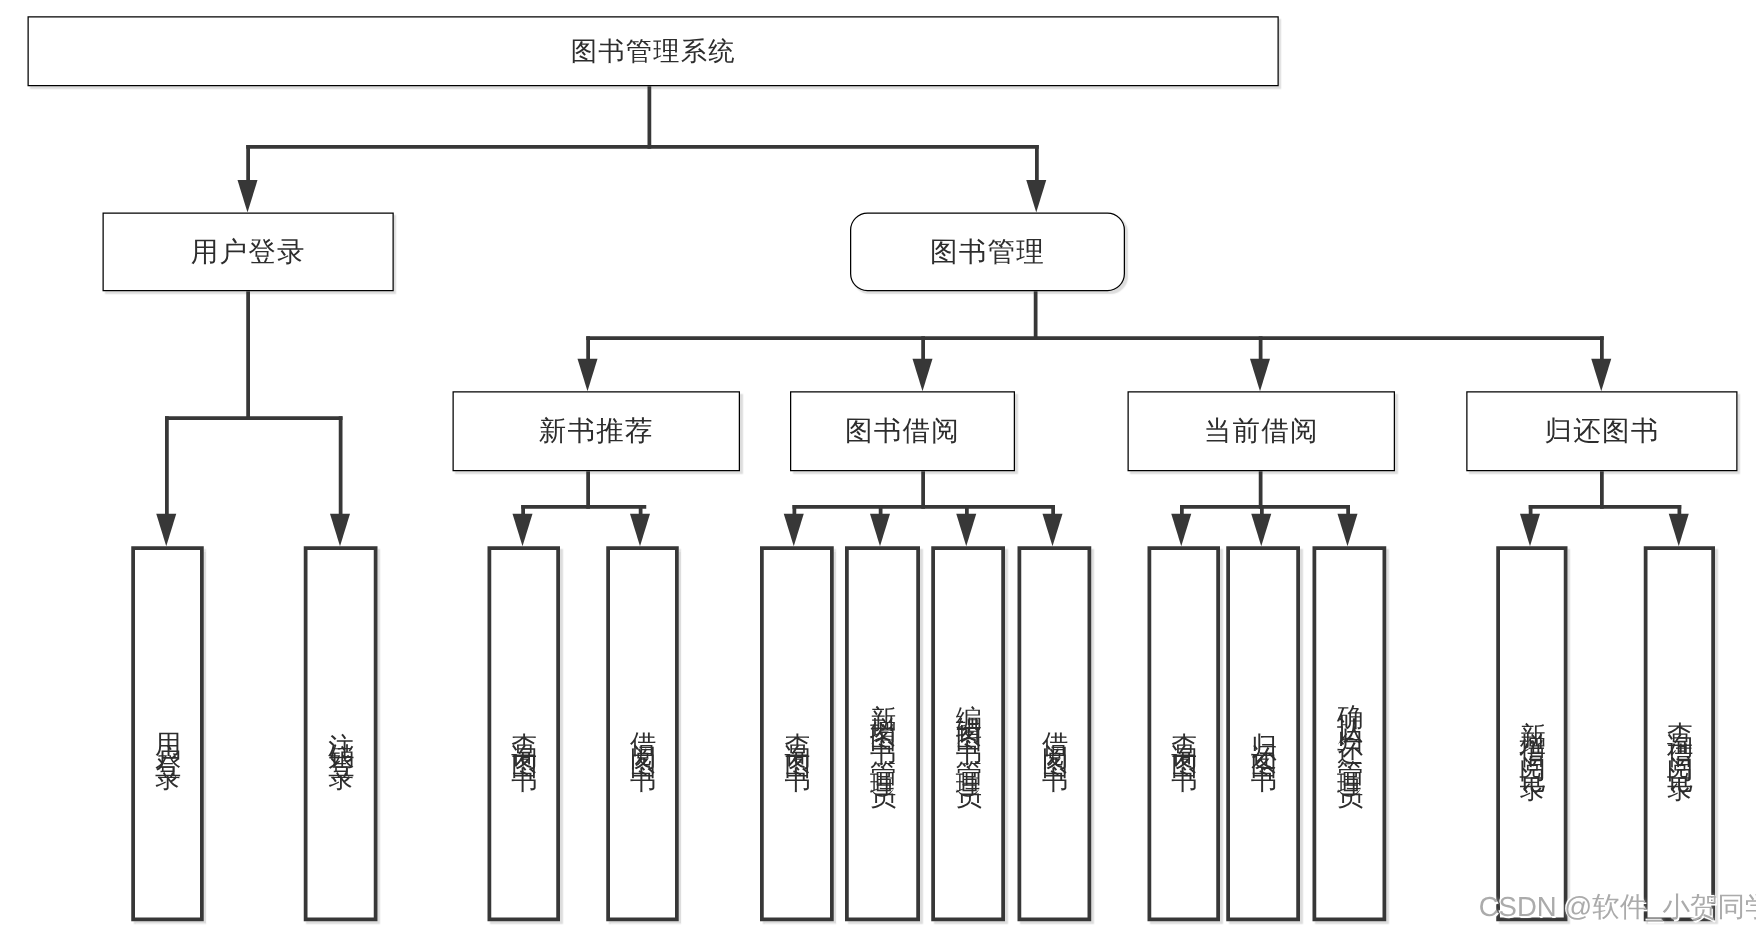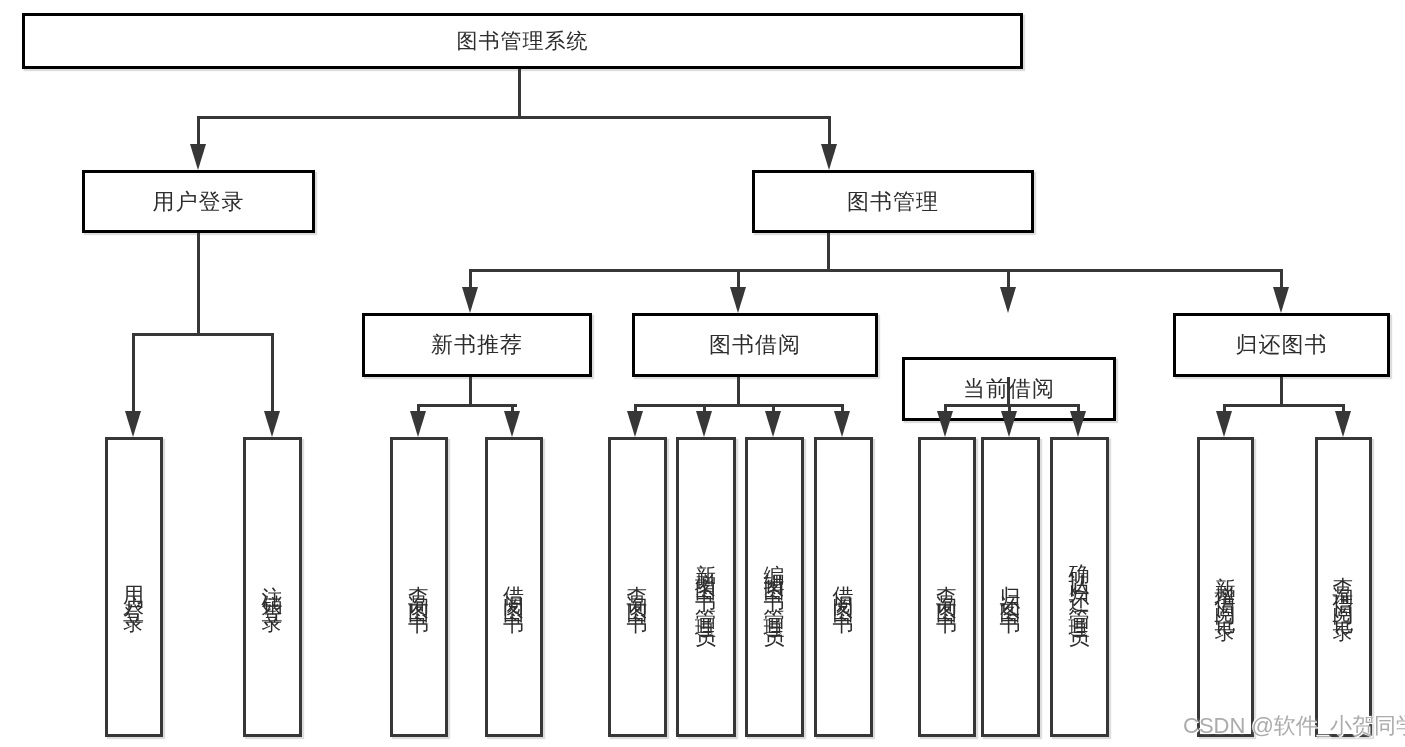--- a/index.html
+++ b/index.html
@@ -10,21 +10,21 @@
     position: relative;
     width: 1405px;
     height: 747px;
     background: #ffffff;
     overflow: hidden;
   }
 
   
   .node {
     position: absolute;
-    border: 3px solid #000000;
+    border: 1px solid #000000;
     background: #ffffff;
     display: flex;
     align-items: center;
     justify-content: center;
     color: #2d2d2d;
     box-shadow: 2px 2px 1px rgba(120,120,120,0.25);
   }
   .node-h { font-size: 22px; letter-spacing: 1px; white-space: nowrap; }
   .node-root { font-size: 21px; }
 
@@ -87,21 +87,21 @@
   <div class="line" style="left:518px; top:69px; width:3px; height:50px;"></div>
   <div class="line" style="left:197px; top:116px; width:634px; height:3px;"></div>
   <div class="line" style="left:197px; top:116px; width:3px; height:34px;"></div>
   <div class="line" style="left:828px; top:116px; width:3px; height:34px;"></div>
   <div class="arrow" style="left:190px; top:144px;"></div>
   <div class="arrow" style="left:821px; top:144px;"></div>
 
   <div class="node node-h" style="left:82px; top:170px; width:233px; height:63px;">
     <span>用户登录</span>
   </div>
-  <div class="node node-h" style="left:752px; top:170px; width:282px; height:63px;">
+  <div class="node node-h" style="left:680px; top:170px; width:220px; height:63px;border-radius:14px;">
     <span>图书管理</span>
   </div>
 
   <div class="line" style="left:197px; top:233px; width:3px; height:103px;"></div>
   <div class="line" style="left:132px; top:333px; width:142px; height:3px;"></div>
   <div class="line" style="left:132px; top:333px; width:3px; height:80px;"></div>
   <div class="line" style="left:271px; top:333px; width:3px; height:80px;"></div>
   <div class="arrow" style="left:125px; top:411px;"></div>
   <div class="arrow" style="left:264px; top:411px;"></div>
 
@@ -112,24 +112,24 @@
   <div class="line" style="left:1007px; top:269px; width:3px; height:20px;"></div>
   <div class="line" style="left:1280px; top:269px; width:3px; height:20px;"></div>
   <div class="arrow" style="left:462px; top:287px;"></div>
   <div class="arrow" style="left:730px; top:287px;"></div>
   <div class="arrow" style="left:1000px; top:287px;"></div>
   <div class="arrow" style="left:1273px; top:287px;"></div>
 
   <div class="node node-h" style="left:362px; top:313px; width:230px; height:64px;">
     <span>新书推荐</span>
   </div>
-  <div class="node node-h" style="left:632px; top:313px; width:246px; height:64px;">
+  <div class="node node-h" style="left:632px; top:313px; width:180px; height:64px;">
     <span>图书借阅</span>
   </div>
-  <div class="node node-h" style="left:902px; top:313px; width:214px; height:64px;margin-top:44px;">
+  <div class="node node-h" style="left:902px; top:313px; width:214px; height:64px;">
     <span>当前借阅</span>
   </div>
   <div class="node node-h" style="left:1173px; top:313px; width:217px; height:64px;">
     <span>归还图书</span>
   </div>
 
   <div class="line" style="left:469px; top:377px; width:3px; height:30px;"></div>
   <div class="line" style="left:417px; top:404px; width:100px; height:3px;"></div>
   <div class="line" style="left:417px; top:404px; width:3px; height:12px;"></div>
   <div class="line" style="left:511px; top:404px; width:3px; height:12px;"></div>

